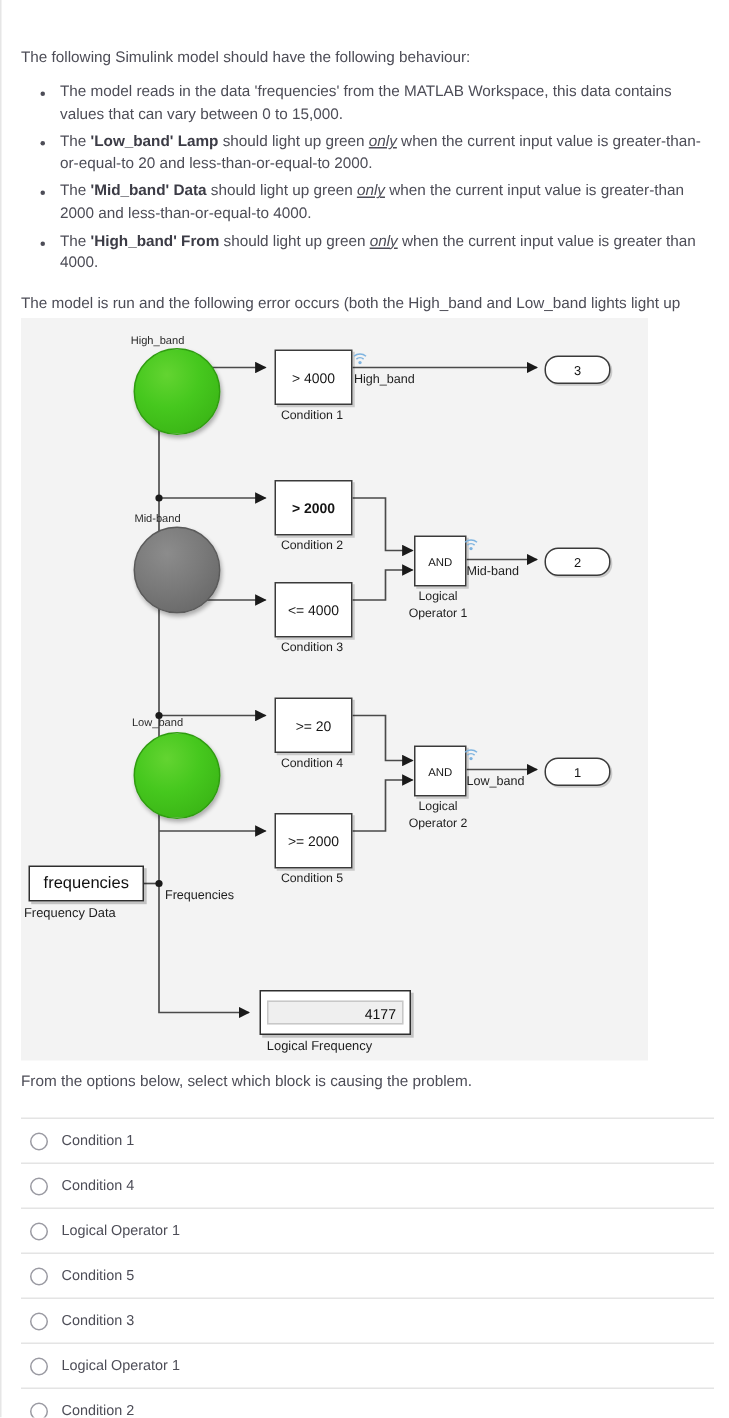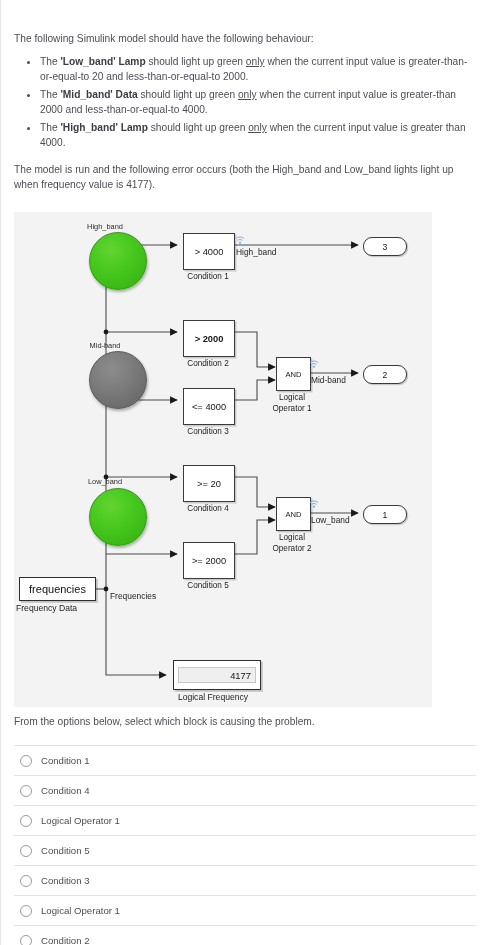--- a/index.html
+++ b/index.html
@@ -23,21 +23,21 @@
   ul.bullets{margin:9px 0 0 0;padding:0;list-style:none;}
   ul.bullets li{
     position:relative;padding-left:26px;margin-bottom:4px;
     font-size:10.2px;line-height:14.6px;
   }
   ul.bullets li:before{
     content:"";position:absolute;left:13px;top:6px;
     width:3px;height:3px;border-radius:50%;background:#4d4d57;
   }
   .bold{font-weight:bold;color:#3c3c46;}
-  .uline{text-decoration:underline;}
+  .uline{text-decoration:underline;font-style:italic;}
   .para2{margin-top:11px;}
 
   
   .canvas{
     position:absolute;left:14px;top:212px;width:418px;height:495px;
     background:#f3f3f3;
   }
 
   
   .lamp{
@@ -94,21 +94,21 @@
   .src{
     position:absolute;background:#ffffff;border:1.4px solid #2e2e2e;
     box-shadow:1.8px 1.8px 0 rgba(0,0,0,.20);
     display:flex;align-items:center;justify-content:center;
     font-size:11px;color:#101010;
   }
   .src-cap{position:absolute;font-size:8.6px;color:#1d1d1d;}
 
   
   .disp{
-    position:absolute;width:88px;height:30px;background:#ffffff;
+    position:absolute;width:101px;height:30px;background:#ffffff;
     border:1.6px solid #2e2e2e;box-shadow:1.8px 1.8px 0 rgba(0,0,0,.20);
     display:flex;align-items:center;justify-content:flex-end;
     padding:0 4px;box-sizing:border-box;
   }
   .disp-inner{
     width:100%;height:16px;background:#efefef;border:1px solid #c8c8c8;
     display:flex;align-items:center;justify-content:flex-end;
     padding-right:4px;box-sizing:border-box;font-size:9.4px;color:#121212;
   }
   .disp-cap{position:absolute;width:140px;text-align:center;font-size:8.6px;color:#1d1d1d;}
@@ -136,23 +136,24 @@
 </style>
 </head>
 <body>
 
 <div class="page">
   <div class="left-rule"></div>
 
   <div class="intro">
     <div class="lead">The following Simulink model should have the following behaviour:</div>
     <ul class="bullets">
+        <li><span>The model reads in the data 'frequencies' from the MATLAB Workspace, this data contains values that can vary between 0 to 15,000.</span></li>
         <li><span>The </span><span class="bold">'Low_band' Lamp</span><span> should light up green </span><span class="uline">only</span><span> when the current input value is greater-than-or-equal-to 20 and less-than-or-equal-to 2000.</span></li>
         <li><span>The </span><span class="bold">'Mid_band' Data</span><span> should light up green </span><span class="uline">only</span><span> when the current input value is greater-than 2000 and less-than-or-equal-to 4000.</span></li>
-        <li><span>The </span><span class="bold">'High_band' Lamp</span><span> should light up green </span><span class="uline">only</span><span> when the current input value is greater than 4000.</span></li>
+        <li><span>The </span><span class="bold">'High_band' From</span><span> should light up green </span><span class="uline">only</span><span> when the current input value is greater than 4000.</span></li>
       </ul>
     <div class="para2">The model is run and the following error occurs (both the High_band and Low_band lights light up when frequency value is 4177).</div>
   </div>
 
   <div class="canvas">
 
     <svg class="wires">
       <defs>
         <marker id="ah" viewBox="0 0 10 10" refX="9" refY="5" markerWidth="7" markerHeight="7" orient="auto-start-reverse">
           <path d="M 0 0 L 10 5 L 0 10 z" fill="#1a1a1a"></path>

